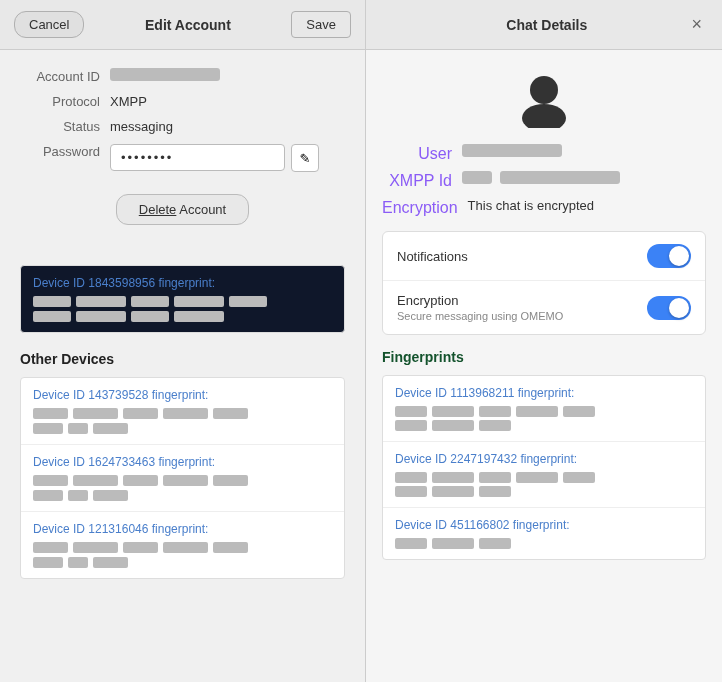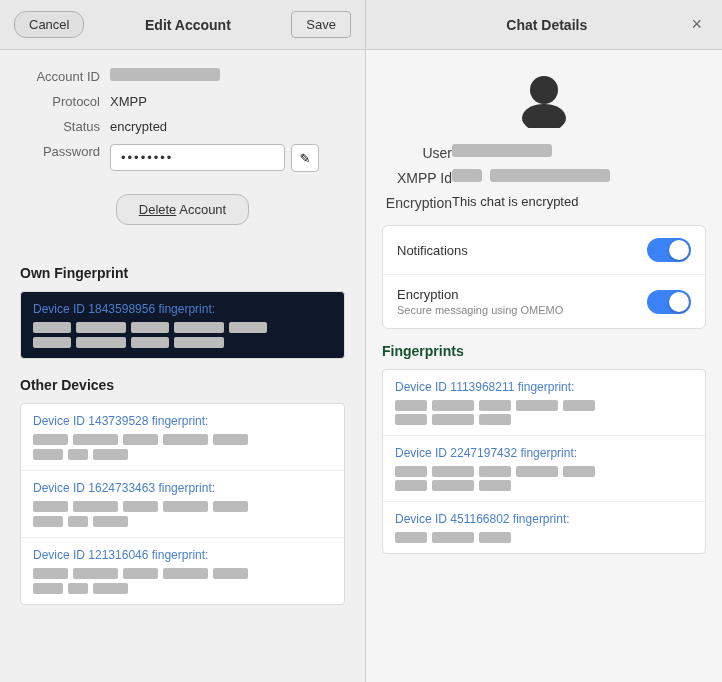--- a/index.html
+++ b/index.html
@@ -248,24 +248,25 @@
       height: 60px;
     }
 
     .chat-field-row {
       display: flex;
       align-items: flex-start;
       margin-bottom: 8px;
     }
 
     .chat-field-label {
-      color: #404040;
+      color: #8b5cf6;
       min-width: 70px;
       text-align: right;
-      font-size: 14px;
+      margin-right: 10px;
+      font-size: 16px;
       padding-top: 1px;
     }
 
     .chat-field-value {
       font-size: 13px;
       color: #333;
     }
 
     .encryption-text {
       font-size: 13px;
@@ -374,38 +375,37 @@
       </span>
     </div>
 
     <div class="field-row">
       <span class="field-label">Protocol</span>
       <span class="field-value">XMPP</span>
     </div>
 
     <div class="field-row">
       <span class="field-label">Status</span>
-      <span class="field-value">encrypted</span>
+      <span class="field-value">messaging</span>
     </div>
 
     <div class="password-row">
       <span class="field-label">Password</span>
       <input class="password-input" type="password" value="password" readonly="" style="">
       <button class="password-edit-btn">
         <span>✎</span>
       </button>
     </div>
 
     <div style="display:flex; justify-content:center; margin-bottom:20px;">
       <button class="delete-btn">
         <span class="underline">Delete</span><span> Account</span>
       </button>
     </div>
 
-    <div class="section-title">Own Fingerprint</div>
     <div class="fingerprint-box">
       <div class="fingerprint-device-id">Device ID 1843598956 fingerprint:</div>
       <div class="fingerprint-lines">
         <div class="fingerprint-line">
           <span class="fp-chunk" style="width:38px;"></span>
           <span class="fp-chunk" style="width:50px;"></span>
           <span class="fp-chunk" style="width:38px;"></span>
           <span class="fp-chunk" style="width:50px;"></span>
           <span class="fp-chunk" style="width:38px;"></span>
         </div>

